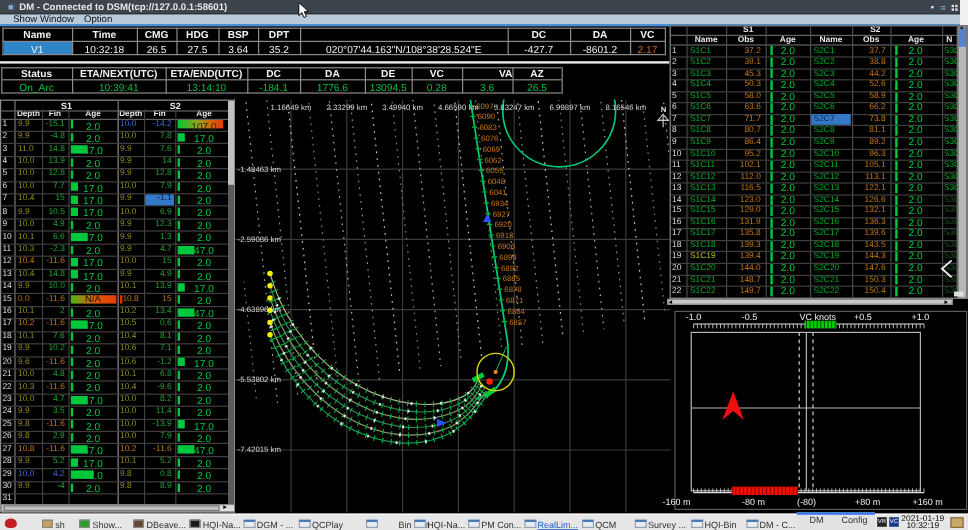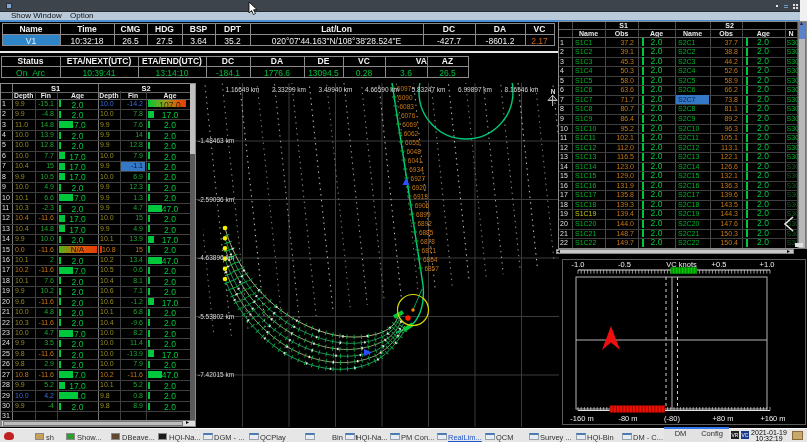--- a/index.html
+++ b/index.html
@@ -2,20 +2,21 @@
 <html><head><meta charset="utf-8"><style>
 *{margin:0;padding:0;box-sizing:border-box;}
 html,body{width:807px;height:442px;background:#000;overflow:hidden;}
 body{font-family:"Liberation Sans",sans-serif;position:relative;}
 .abs{position:absolute;}
 .t{position:absolute;white-space:nowrap;}
 </style></head><body>
 
 <div class="abs" style="left:0;top:0;width:807px;height:12px;background:#3e444b;border-bottom:1px solid #2a2e33;">
 <div class="abs" style="left:6px;top:3px;width:6px;height:6px;background:#7aa7d6;border:1px solid #333;"></div>
+<div class="t" style="left:16px;top:1px;font-size:8px;font-weight:bold;color:#e8e8e8;">DM - Connected to DSM(tcp://127.0.0.1:58601)</div>
 <div class="abs" style="left:776px;top:5px;width:2px;height:2px;background:#e8e8e8;"></div>
 <div class="abs" style="left:784px;top:4.5px;width:4px;height:3px;border-bottom:1.5px solid #6a9ec8;border-top:1px solid #6a9ec8;"></div>
 <div class="abs" style="left:793px;top:3.5px;width:2px;height:2px;background:#e0e0e0;box-shadow:3px 0 #e0e0e0,0 3px #e0e0e0,3px 3px #e0e0e0;"></div>
 </div>
 <div class="abs" style="left:0;top:12px;width:807px;height:8px;background:#b9cada;"></div>
 <div class="t" style="left:11px;top:11px;font-size:8px;color:#111;">Show Window</div>
 <div class="t" style="left:70px;top:11px;font-size:8px;color:#111;">Option</div>
 <div class="abs" style="left:0;top:20px;width:807px;height:2px;background:#4a8fd4;"></div>
 <div class="abs" style="left:800px;top:0px;width:7px;height:22px;background:#f0f0f0;"></div>
 <svg class="abs" style="left:248px;top:2px;" width="12" height="14">
@@ -35,21 +36,20 @@
 <div class="abs" style="left:554px;top:0;width:1px;height:23px;background:#8a8a8a;"></div>
 <div class="abs" style="left:2px;top:0;width:553px;height:1px;background:#8a8a8a;"></div>
 <div class="abs" style="left:2px;top:11px;width:553px;height:1px;background:#8a8a8a;"></div>
 <div class="abs" style="left:2px;top:22px;width:553px;height:1px;background:#8a8a8a;"></div>
 <div class="t" style="left:2px;top:1px;width:58px;text-align:center;font-size:8.5px;font-weight:bold;color:#f2f2f2;">Name</div>
 <div class="t" style="left:60px;top:1px;width:54px;text-align:center;font-size:8.5px;font-weight:bold;color:#f2f2f2;">Time</div>
 <div class="t" style="left:114px;top:1px;width:33px;text-align:center;font-size:8.5px;font-weight:bold;color:#f2f2f2;">CMG</div>
 <div class="t" style="left:147px;top:1px;width:35px;text-align:center;font-size:8.5px;font-weight:bold;color:#f2f2f2;">HDG</div>
 <div class="t" style="left:182px;top:1px;width:33px;text-align:center;font-size:8.5px;font-weight:bold;color:#f2f2f2;">BSP</div>
 <div class="t" style="left:215px;top:1px;width:35px;text-align:center;font-size:8.5px;font-weight:bold;color:#f2f2f2;">DPT</div>
-<div class="t" style="left:250px;top:1px;width:173px;text-align:center;font-size:8.5px;font-weight:bold;color:#f2f2f2;">Lat/Lon</div>
 <div class="t" style="left:423px;top:1px;width:52px;text-align:center;font-size:8.5px;font-weight:bold;color:#f2f2f2;">DC</div>
 <div class="t" style="left:475px;top:1px;width:50px;text-align:center;font-size:8.5px;font-weight:bold;color:#f2f2f2;">DA</div>
 <div class="t" style="left:525px;top:1px;width:29px;text-align:center;font-size:8.5px;font-weight:bold;color:#f2f2f2;">VC</div>
 <div class="abs" style="left:3px;top:12px;width:57px;height:10px;background:#2e86c8;"></div>
 <div class="t" style="left:2px;top:13px;width:58px;text-align:center;font-size:8.5px;color:#f0f0f0;">V1</div>
 <div class="t" style="left:60px;top:13px;width:54px;text-align:center;font-size:8.5px;color:#f0f0f0;">10:32:18</div>
 <div class="t" style="left:114px;top:13px;width:33px;text-align:center;font-size:8.5px;color:#f0f0f0;">26.5</div>
 <div class="t" style="left:147px;top:13px;width:35px;text-align:center;font-size:8.5px;color:#f0f0f0;">27.5</div>
 <div class="t" style="left:182px;top:13px;width:33px;text-align:center;font-size:8.5px;color:#f0f0f0;">3.64</div>
 <div class="t" style="left:215px;top:13px;width:35px;text-align:center;font-size:8.5px;color:#f0f0f0;">35.2</div>
@@ -1011,21 +1011,21 @@
 <line x1="638.8" y1="405.5" x2="638.8" y2="412.5" stroke="#5a0000" stroke-width="0.6"></line>
 <line x1="642.0" y1="405.5" x2="642.0" y2="412.5" stroke="#5a0000" stroke-width="0.6"></line>
 <line x1="645.2" y1="405.5" x2="645.2" y2="412.5" stroke="#5a0000" stroke-width="0.6"></line>
 <line x1="648.4" y1="405.5" x2="648.4" y2="412.5" stroke="#5a0000" stroke-width="0.6"></line>
 <line x1="651.6" y1="405.5" x2="651.6" y2="412.5" stroke="#5a0000" stroke-width="0.6"></line>
 <line x1="654.8" y1="405.5" x2="654.8" y2="412.5" stroke="#5a0000" stroke-width="0.6"></line>
 <line x1="658.0" y1="405.5" x2="658.0" y2="412.5" stroke="#5a0000" stroke-width="0.6"></line>
 <line x1="661.2" y1="405.5" x2="661.2" y2="412.5" stroke="#5a0000" stroke-width="0.6"></line>
 <line x1="664.4" y1="405.5" x2="664.4" y2="412.5" stroke="#5a0000" stroke-width="0.6"></line>
 </svg>
-<div class="t" style="left:552.0px;top:413.5px;width:60px;text-align:center;font-size:7.5px;color:#f0f0f0;">-160 m</div>
+<div class="t" style="left:552.0px;top:413.5px;width:60px;text-align:left;font-size:7.5px;color:#f0f0f0;">-160 m</div>
 <div class="t" style="left:598.0px;top:413.5px;width:60px;text-align:center;font-size:7.5px;color:#f0f0f0;">-80 m</div>
 <div class="t" style="left:642.0px;top:413.5px;width:60px;text-align:center;font-size:7.5px;color:#f0f0f0;">(-80)</div>
 <div class="t" style="left:693.0px;top:413.5px;width:60px;text-align:center;font-size:7.5px;color:#f0f0f0;">+80 m</div>
 <div class="t" style="left:743.0px;top:413.5px;width:60px;text-align:center;font-size:7.5px;color:#f0f0f0;">+160 m</div>
 <div class="abs" style="left:0;top:428px;width:807px;height:14px;background:#e6e6e6;border-top:1px solid #fafafa;"></div>
 <div class="abs" style="left:4px;top:432px;width:10px;height:8px;background:#c02020;border-radius:50% 50% 40% 40%;"></div>
 <div class="abs" style="left:35px;top:433px;width:9px;height:7px;background:#c8a05a;border:1px solid #888;"></div>
 <div class="t" style="left:46px;top:432.5px;font-size:7.5px;color:#303030;">sh</div>
 <div class="abs" style="left:66px;top:433px;width:9px;height:7px;background:#2aa02a;border:1px solid #888;"></div>
 <div class="t" style="left:77px;top:432.5px;font-size:7.5px;color:#303030;">Show...</div>

